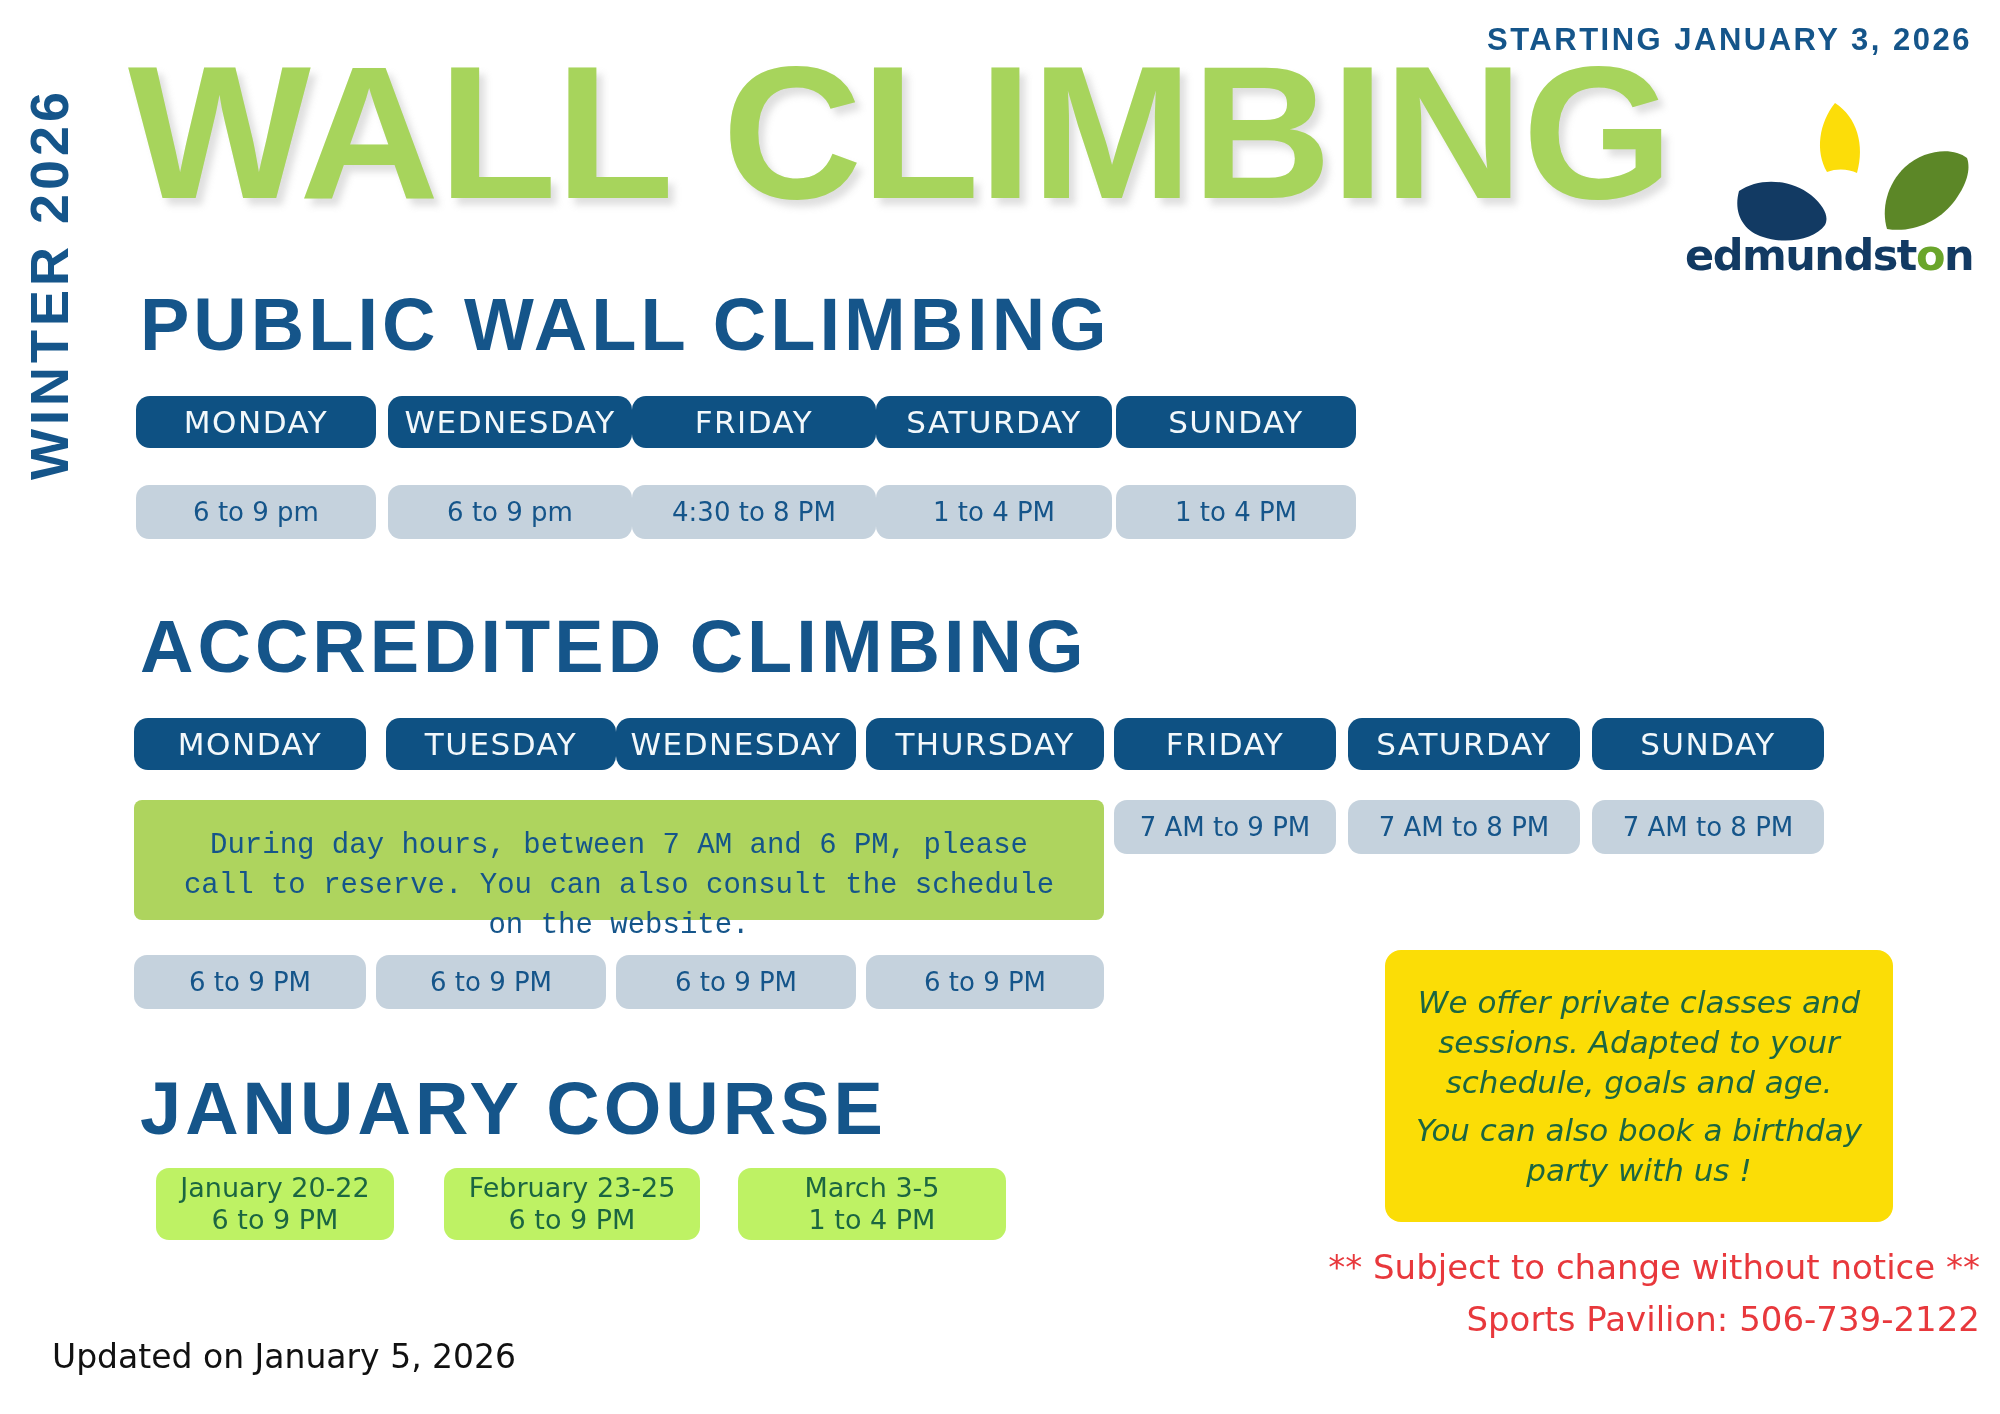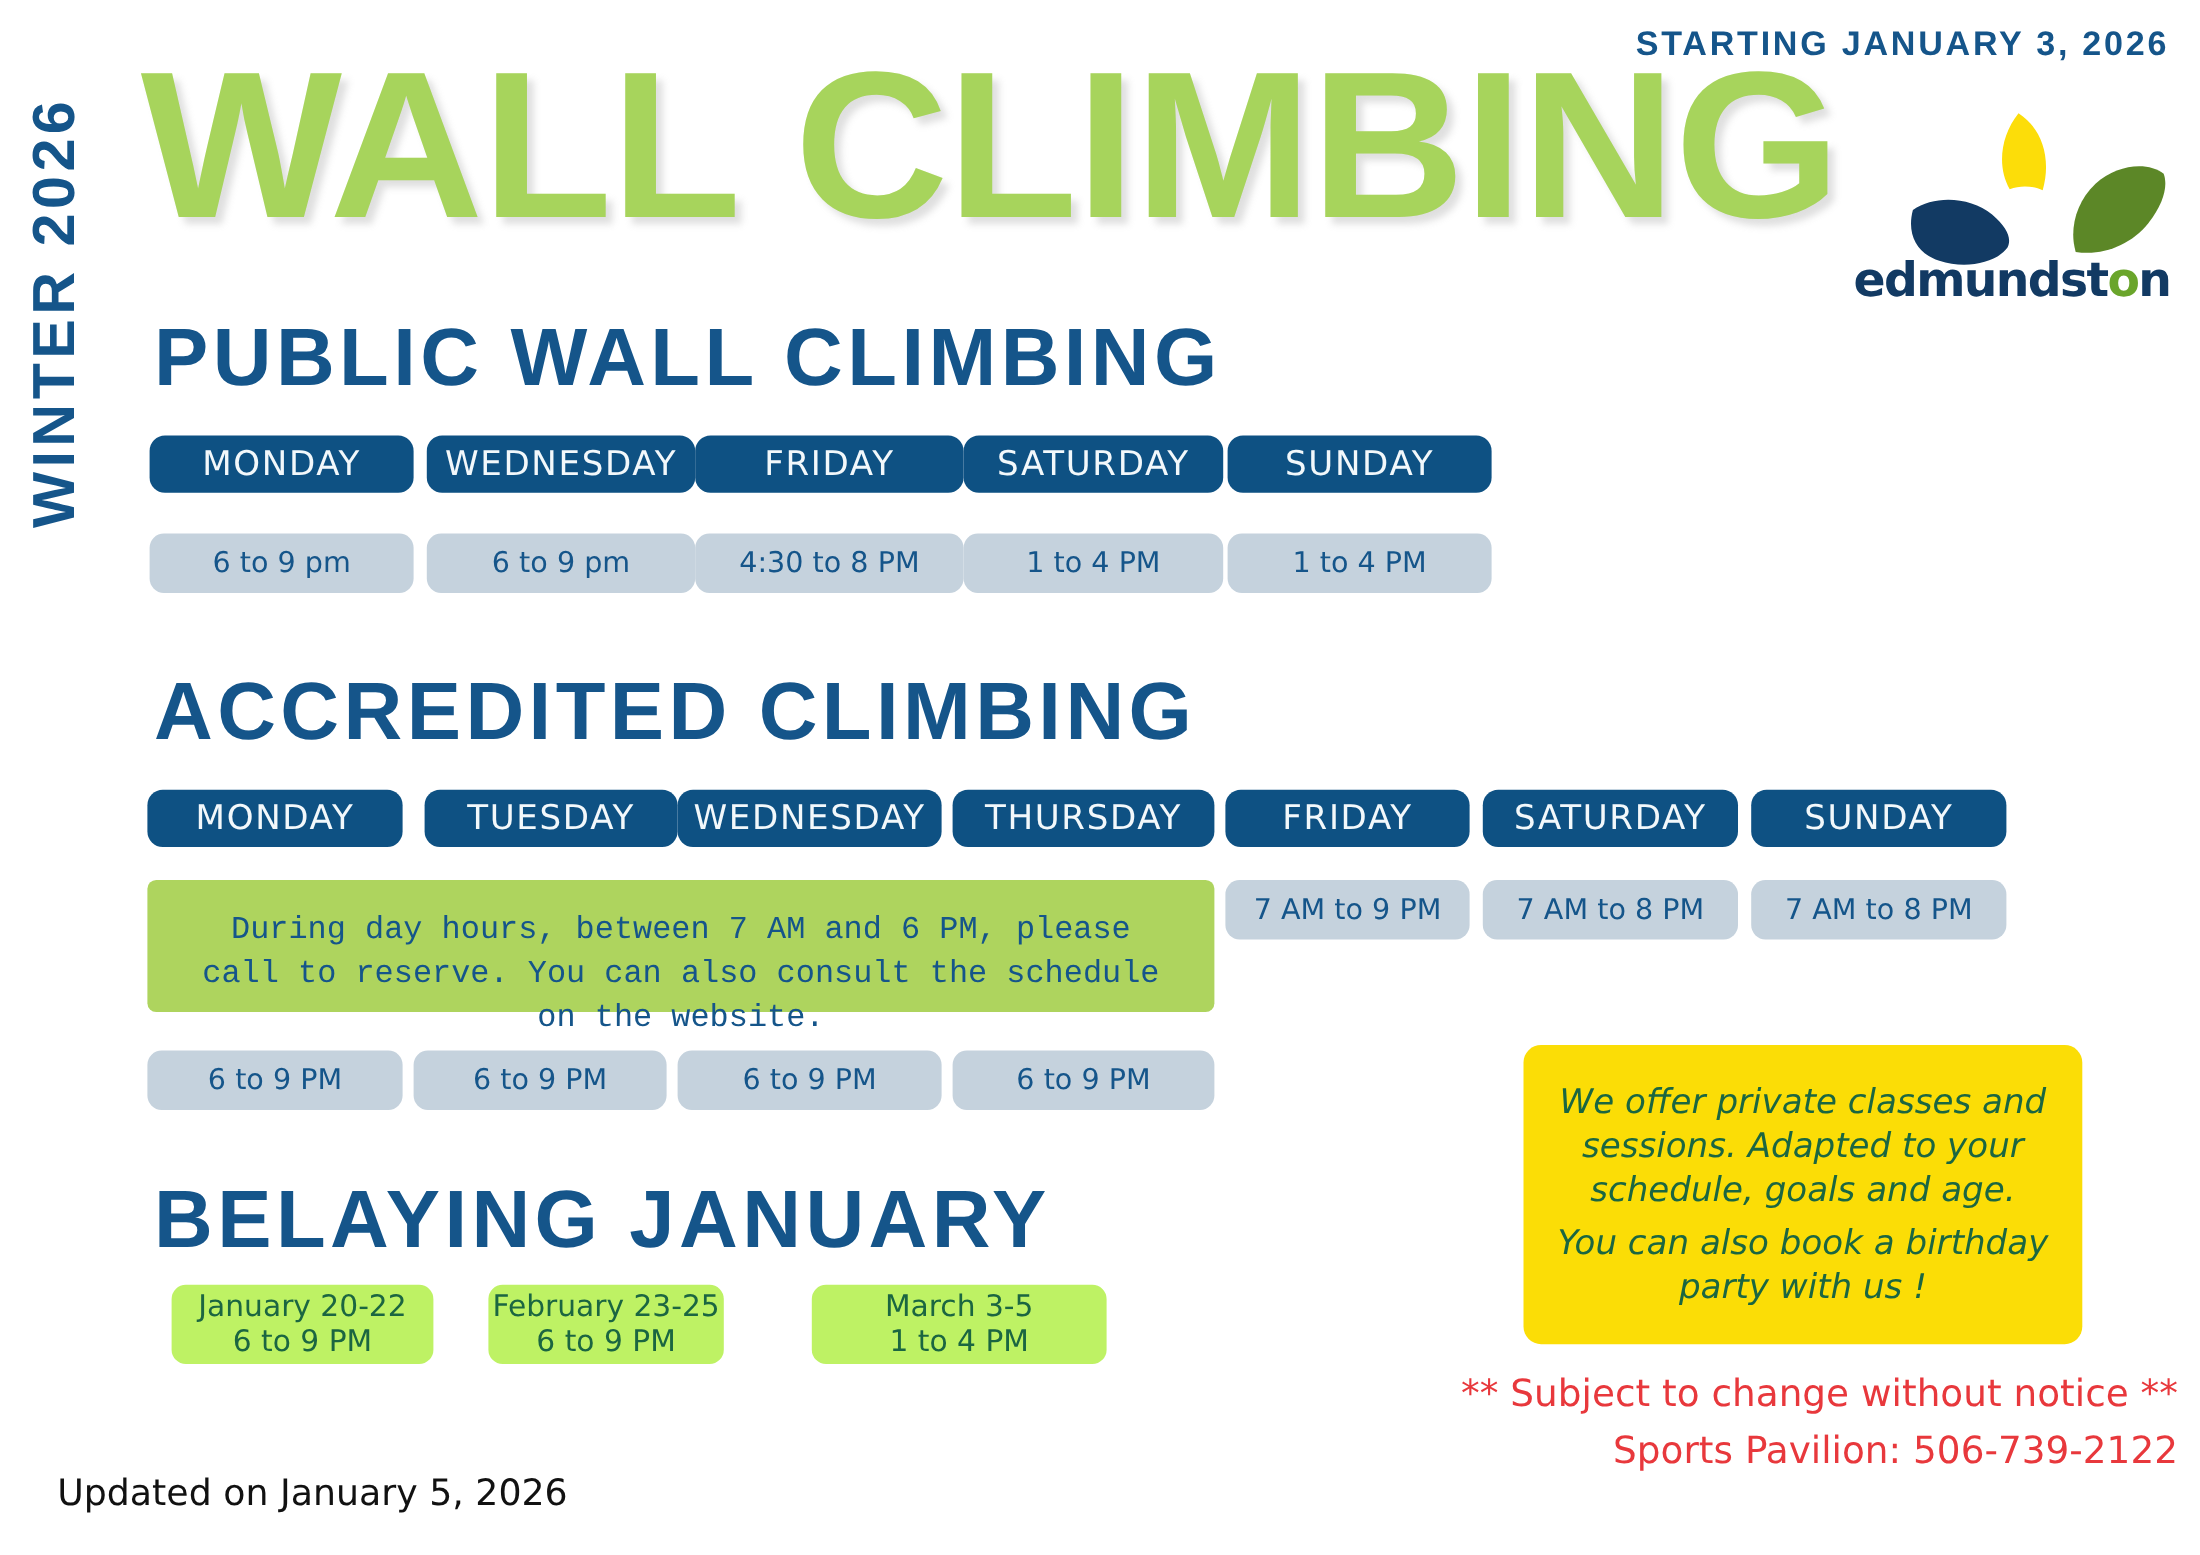--- a/index.html
+++ b/index.html
@@ -249,27 +249,27 @@
 
   <div class="chip chip-time" style="left:1114px; top:800px; width:222px;">7 AM to 9 PM</div>
   <div class="chip chip-time" style="left:1348px; top:800px; width:232px;">7 AM to 8 PM</div>
   <div class="chip chip-time" style="left:1592px; top:800px; width:232px;">7 AM to 8 PM</div>
 
   <div class="chip chip-time" style="left:134px; top:955px; width:232px;">6 to 9 PM</div>
   <div class="chip chip-time" style="left:376px; top:955px; width:230px;">6 to 9 PM</div>
   <div class="chip chip-time" style="left:616px; top:955px; width:240px;">6 to 9 PM</div>
   <div class="chip chip-time" style="left:866px; top:955px; width:238px;">6 to 9 PM</div>
 
-  <div class="section-heading" id="heading-belaying">BELAYING JANUARY</div>
+  <div class="section-heading" id="heading-belaying">JANUARY COURSE</div>
 
   <div class="chip chip-yellow" style="left:156px; top:1168px; width:238px;">
     <span>January 20-22</span>
     <span>6 to 9 PM</span>
   </div>
-  <div class="chip chip-yellow" style="left:444px; top:1168px; width:214px;align-items:center;">
+  <div class="chip chip-yellow" style="left:444px; top:1168px; width:256px;align-items:center;">
     <span>February 23-25</span>
     <span>6 to 9 PM</span>
   </div>
   <div class="chip chip-yellow" style="left:738px; top:1168px; width:268px;">
     <span>March 3-5</span>
     <span>1 to 4 PM</span>
   </div>
 
   <div class="yellow-box" style="left:1385px; top:950px; width:508px; height:272px;">
     <div>We offer private classes and sessions. Adapted to your schedule, goals and age.</div>

